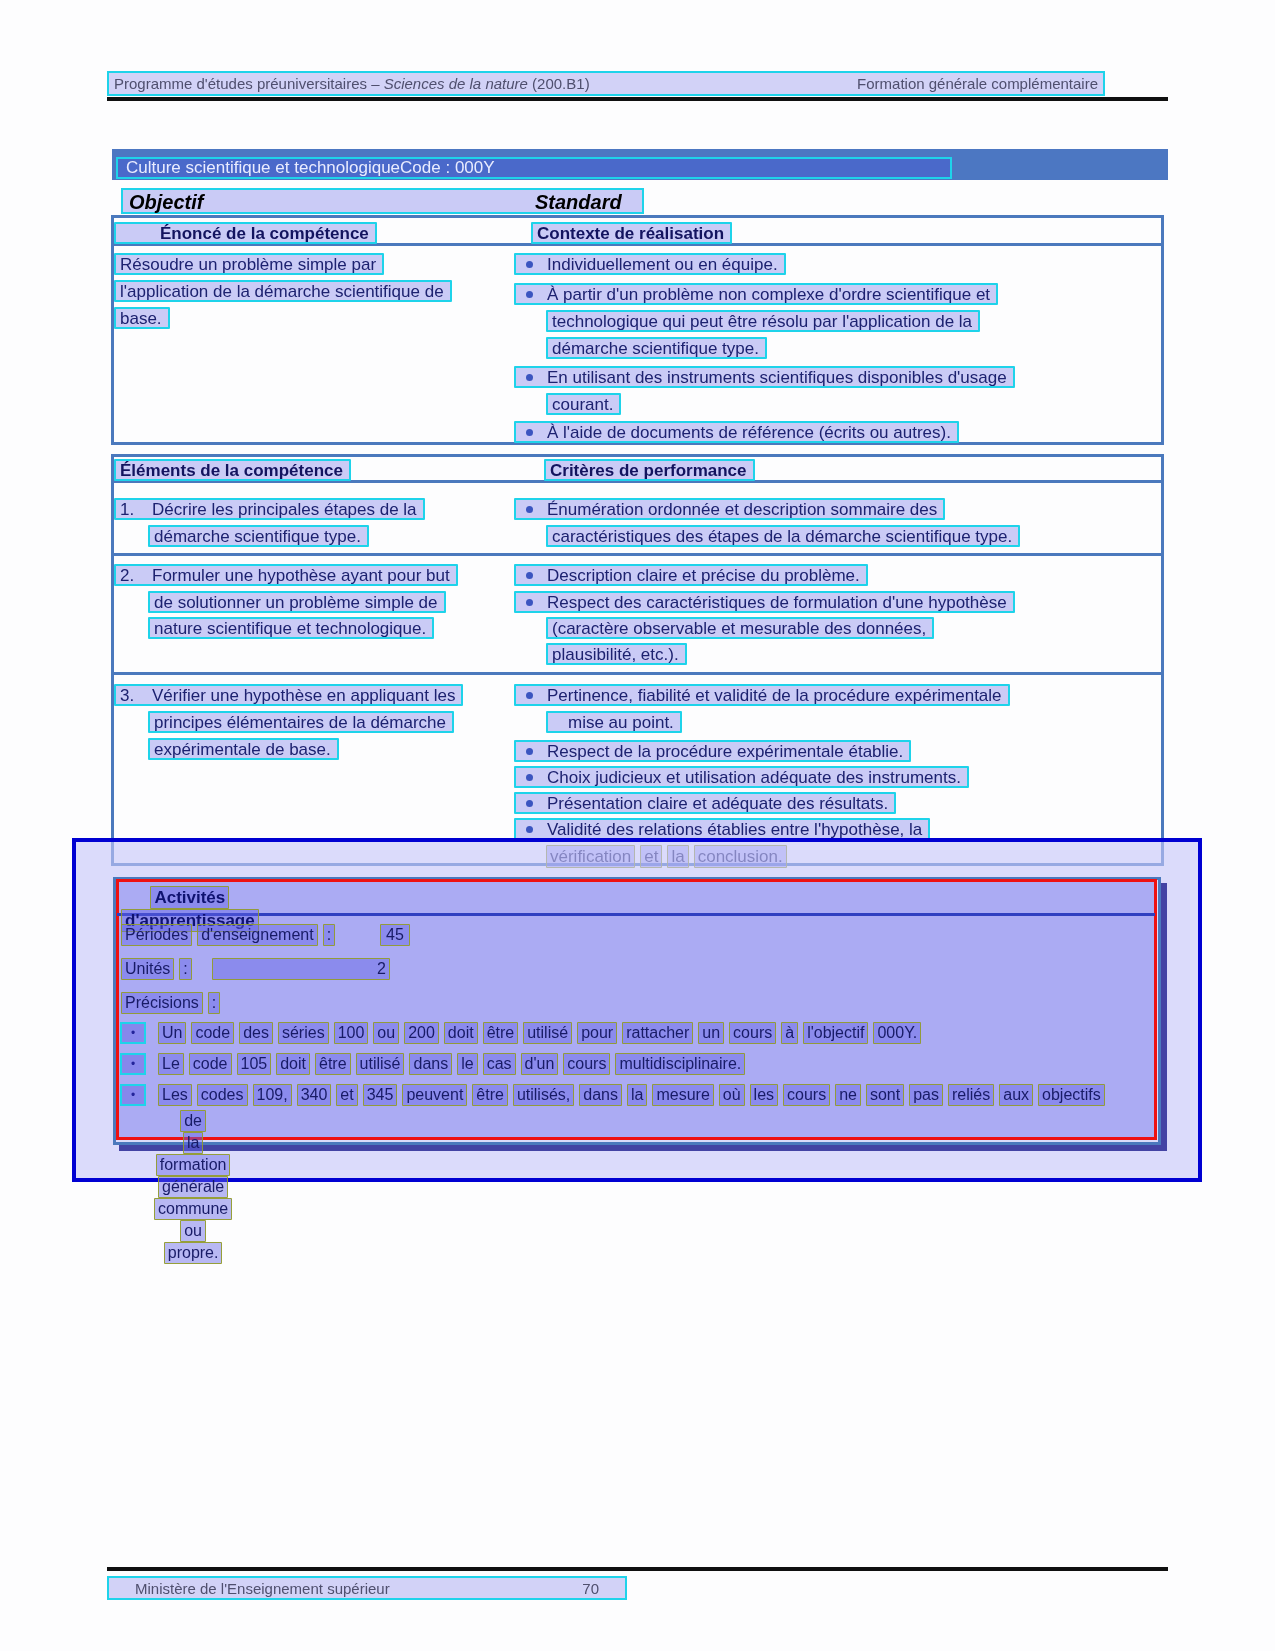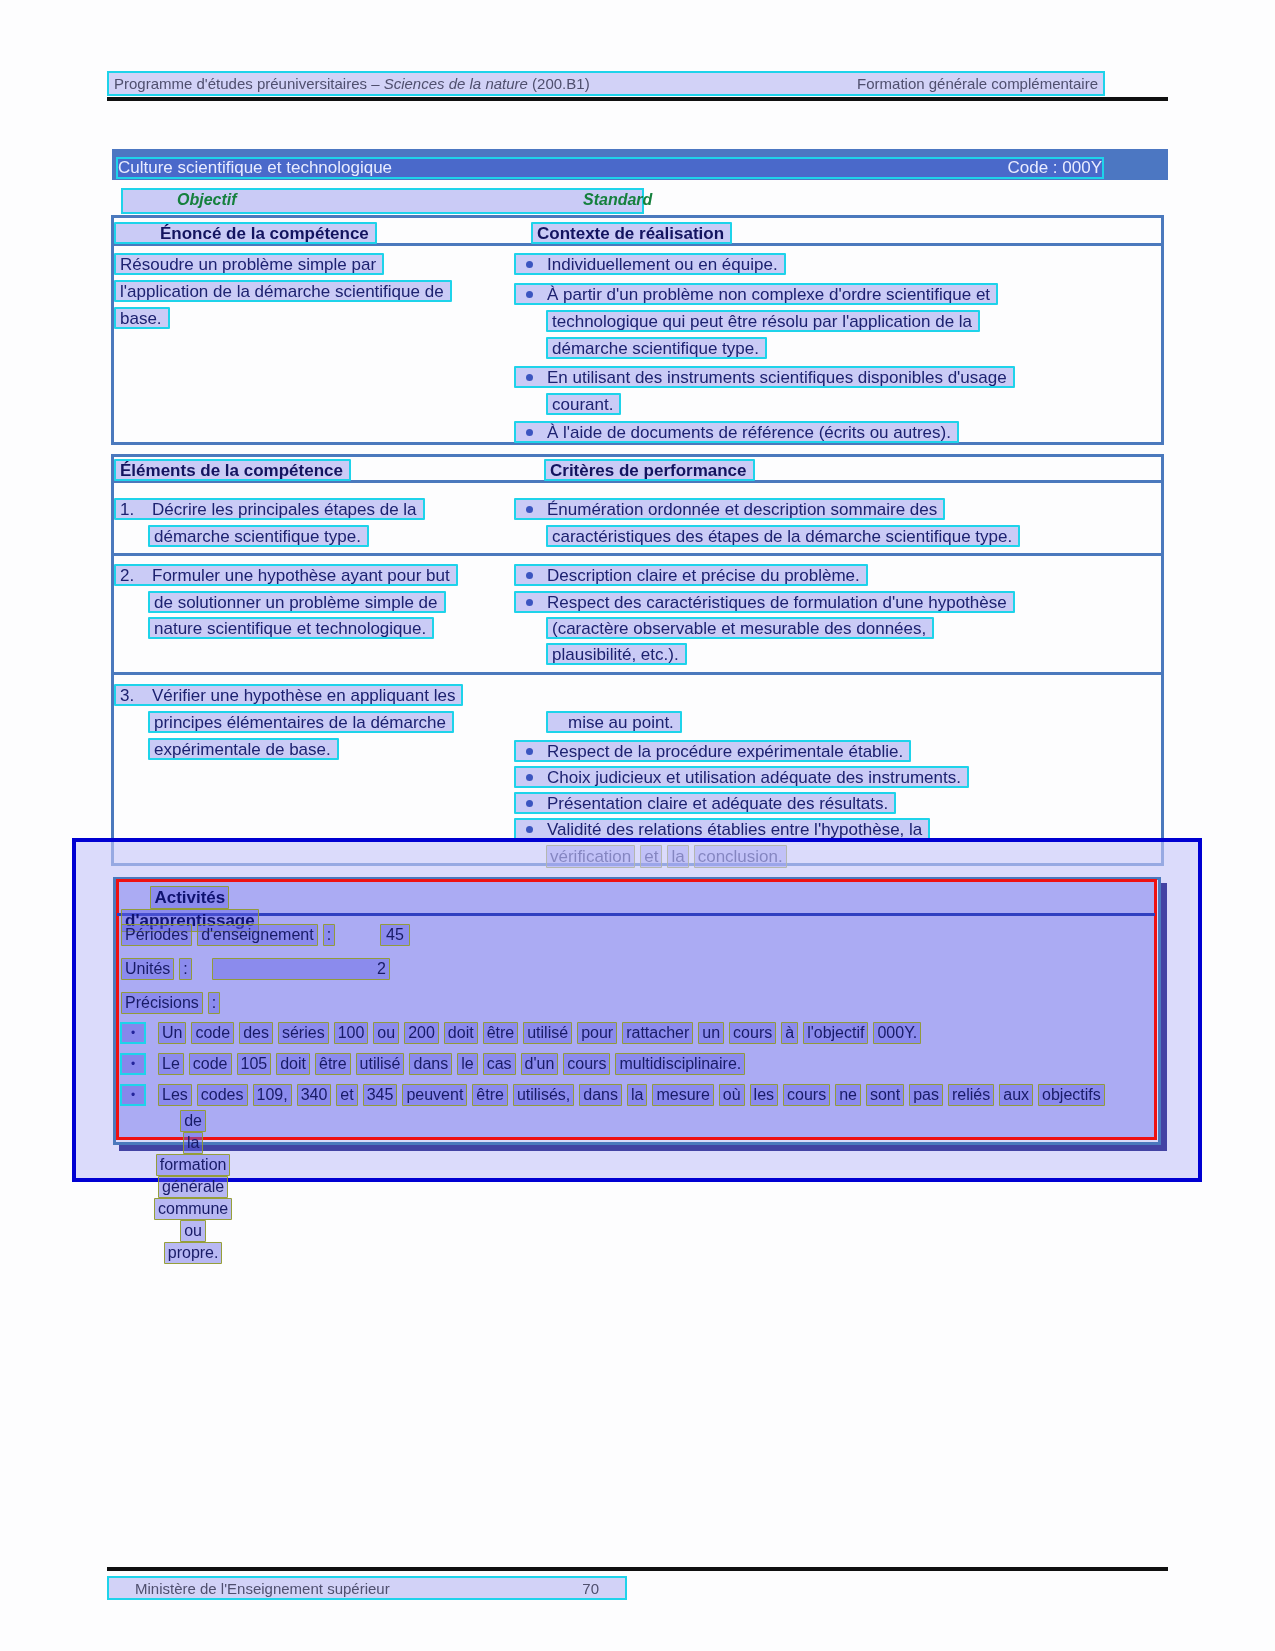--- a/index.html
+++ b/index.html
@@ -22,27 +22,27 @@
   .wl.b .w{font-weight:bold;color:#0f1270;}
   .mark{display:inline-flex;align-items:center;justify-content:center;width:22px;height:18px;
         background:rgba(100,100,230,.5);border:2px solid #1ed3ea;color:#23249a;font-size:12px;
         margin-right:12px;flex:none;}
 
   .rule{position:absolute;background:#101010;}
   .tbl{position:absolute;border:3px solid #4b79bd;box-sizing:border-box;background:transparent;}
   .tline{position:absolute;background:#4b79bd;height:3px;}
 
   .tbar{position:absolute;left:112px;top:149px;width:1056px;height:31px;background:#4c77c2;}
-  .tbar-inner{position:absolute;left:4px;top:8px;width:988px;height:22px;box-sizing:border-box;
-      display:flex;align-items:center;justify-content:space-between;padding:0 0;
+  .tbar-inner{position:absolute;left:4px;top:8px;width:836px;height:22px;box-sizing:border-box;
+      display:flex;align-items:center;justify-content:flex-start;padding:0 8px;
       background:rgba(72,84,215,.38);border:2px solid #1ed3ea;color:#e9ecff;font-size:17px;}
 
   .objbox{position:absolute;left:121px;top:188px;width:523px;height:26px;box-sizing:border-box;
       background:rgba(140,143,238,.45);border:2px solid #1ed3ea;}
-  .objbox span{position:absolute;top:1px;font-size:16px;font-style:italic;font-weight:bold;color:#15803d;margin-left:48px;}
+  .objbox span{position:absolute;top:1px;font-size:20px;font-style:italic;font-weight:bold;color:#000000;}
 
   .hdrbar{position:absolute;left:107px;top:71px;width:998px;height:25px;box-sizing:border-box;
       display:flex;align-items:center;justify-content:space-between;padding:0 5px;
       background:rgba(150,150,238,.42);border:2px solid #1ed3ea;
       font-size:15px;color:#4f4f6e;}
   .ital{font-style:italic;}
 
   .ftrbox{position:absolute;left:107px;top:1576px;width:520px;height:24px;box-sizing:border-box;
       display:flex;align-items:center;justify-content:space-between;padding:0 26px;
       background:rgba(150,150,238,.42);border:2px solid #1ed3ea;
@@ -146,20 +146,24 @@
     </div>
   <div class="hl" style="left:546px;top:617px;">(caractère observable et mesurable des données,</div>
   <div class="hl" style="left:546px;top:643px;">plausibilité, etc.).</div>
 
   <div class="hl" style="left:114px;top:684px;">
       <span class="num">3.</span>
       <span>Vérifier une hypothèse en appliquant les</span>
     </div>
   <div class="hl" style="left:148px;top:711px;">principes élémentaires de la démarche</div>
   <div class="hl" style="left:148px;top:738px;">expérimentale de base.</div>
+  <div class="hl" style="left:514px;top:684px;">
+      <span class="dot"></span>
+      <span>Pertinence, fiabilité et validité de la procédure expérimentale</span>
+    </div>
   <div class="hl" style="left:546px;top:711px;padding-left:20px;">mise au point.</div>
   <div class="hl" style="left:514px;top:740px;">
       <span class="dot"></span>
       <span>Respect de la procédure expérimentale établie.</span>
     </div>
   <div class="hl" style="left:514px;top:766px;">
       <span class="dot"></span>
       <span>Choix judicieux et utilisation adéquate des instruments.</span>
     </div>
   <div class="hl" style="left:514px;top:792px;">

